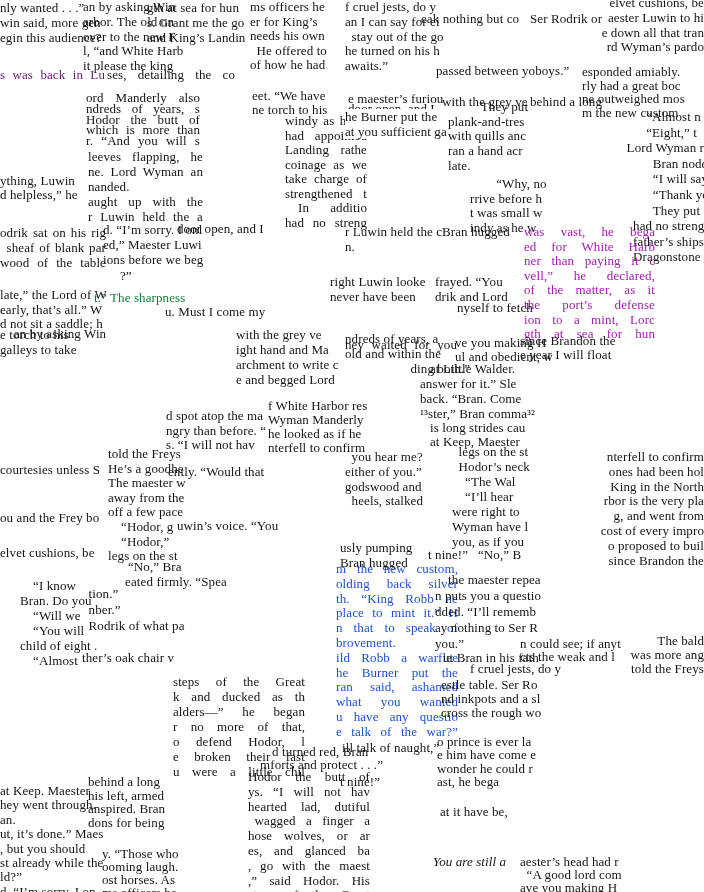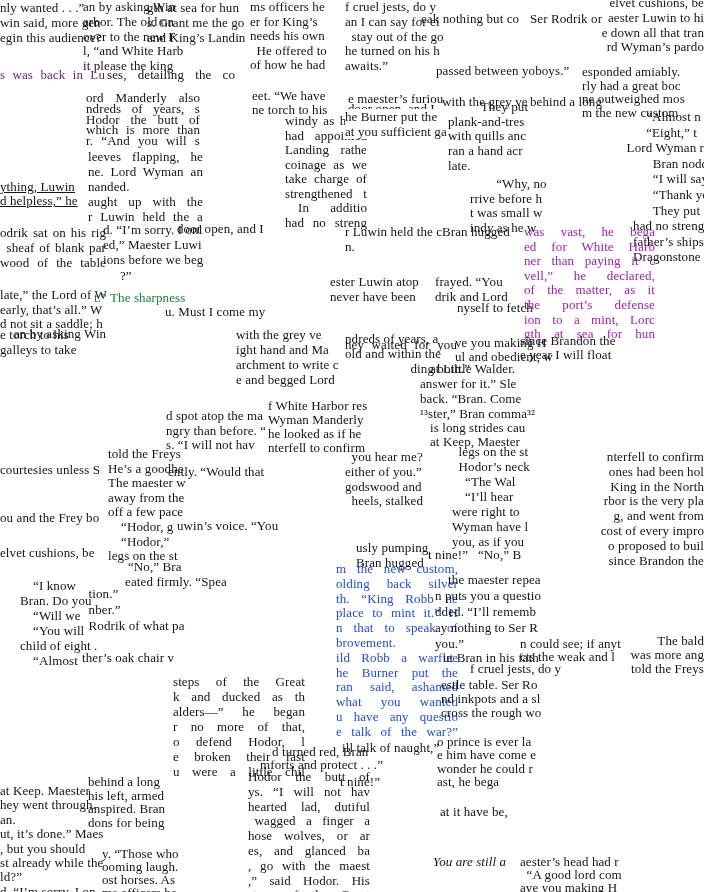--- a/index.html
+++ b/index.html
@@ -165,21 +165,21 @@
       <div class="line">vell,” he declared,</div>
       <div class="line">of the matter, as it</div>
       <div class="line">the port’s defense</div>
       <div class="line">ion to a mint, Lorc</div>
       <div class="line">gth at sea for hun</div>
     </div>
     <div class="frag" style="left: 520px; top: 334px; width: 120px; line-height: 14px; color: rgb(20, 20, 20);">
       <div class="line">since Brandon the</div>
       <div class="line">e year I will float</div>
     </div>
-    <div class="frag" style="left: 0px; top: 180px; width: 100px; line-height: 14px; color: rgb(20, 20, 20); text-decoration: underline;">
+    <div class="frag" style="left: 0px; top: 174px; width: 100px; line-height: 14px; color: rgb(20, 20, 20);">
       <div class="line">ything, Luwin</div>
       <div class="line">d helpless,” he</div>
     </div>
     <div class="frag j" style="left: 0px; top: 225px; width: 106px; line-height: 15px; color: rgb(20, 20, 20);">
       <div class="line">odrik sat on his rig</div>
       <div class="line"> sheaf of blank par</div>
       <div class="line">wood of the table</div>
     </div>
     <div class="frag" style="left: 103px; top: 222px; width: 112px; line-height: 15px; color: rgb(20, 20, 20);">
       <div class="line">d. “I’m sorry. I onl</div>
@@ -193,21 +193,21 @@
       <div class="line">?”</div>
     </div>
     <div class="frag" style="left: 345px; top: 224px; width: 100px; line-height: 15px; color: rgb(20, 20, 20);">
       <div class="line">r Luwin held the c</div>
       <div class="line">n.</div>
     </div>
     <div class="frag" style="left: 442px; top: 224px; width: 75px; line-height: 15px; color: rgb(20, 20, 20);">
       <div class="line">Bran hugged</div>
     </div>
     <div class="frag" style="left: 330px; top: 274px; width: 108px; line-height: 15px; color: rgb(20, 20, 20);">
-      <div class="line">ester Luwin atop</div>
+      <div class="line">right Luwin looke</div>
       <div class="line">never have been</div>
     </div>
     <div class="frag" style="left: 435px; top: 274px; width: 95px; line-height: 15px; color: rgb(20, 20, 20);">
       <div class="line">frayed. “You</div>
       <div class="line">drik and Lord</div>
     </div>
     <div class="frag" style="left: 0px; top: 288px; width: 108px; line-height: 14.5px; color: rgb(20, 20, 20);">
       <div class="line">late,” the Lord of W</div>
       <div class="line">early, that’s all.” W</div>
       <div class="line">d not sit a saddle; h</div>
@@ -337,21 +337,21 @@
     </div>
     <div class="frag" style="left: 120px; top: 574px; width: 112px; line-height: 15px; color: rgb(20, 20, 20); text-align: center;">
       <div class="line">eated firmly. “Spea</div>
     </div>
     <div class="frag" style="left: 428px; top: 547px; width: 55px; line-height: 15px; color: rgb(20, 20, 20);">
       <div class="line">t nine!”</div>
     </div>
     <div class="frag" style="left: 478px; top: 547px; width: 55px; line-height: 15px; color: rgb(20, 20, 20);">
       <div class="line">“No,” B</div>
     </div>
-    <div class="frag" style="left: 356px; top: 540px; width: 100px; line-height: 15px; color: rgb(20, 20, 20); font-family: Liberation Serif, serif;">
+    <div class="frag" style="left: 340px; top: 540px; width: 100px; line-height: 15px; color: rgb(20, 20, 20); font-family: Liberation Serif, serif;">
       <div class="line">usly pumping</div>
       <div class="line">Bran hugged</div>
     </div>
     <div class="frag j" style="left: 336px; top: 562px; width: 122px; line-height: 14.8px; color: #1d4ed8;">
       <div class="line">m the new custom,</div>
       <div class="line">olding back silver</div>
       <div class="line">th. “King Robb ne</div>
       <div class="line">place to mint it.” H</div>
       <div class="line">n that to speak of</div>
       <div class="line">brovement.</div>

